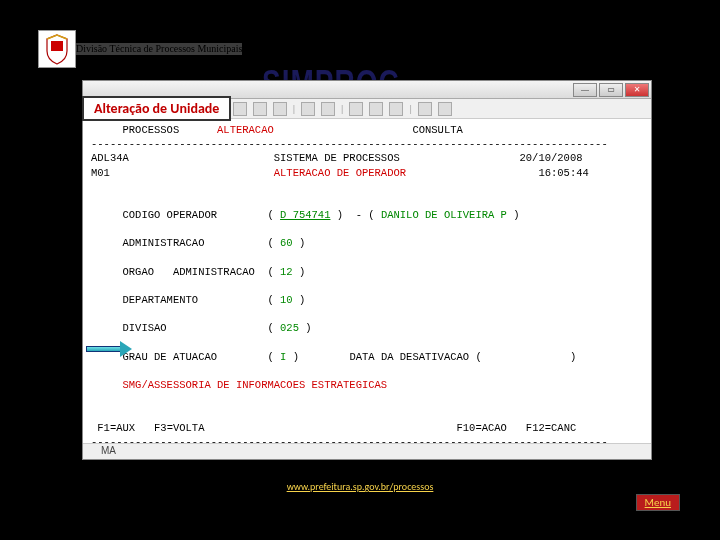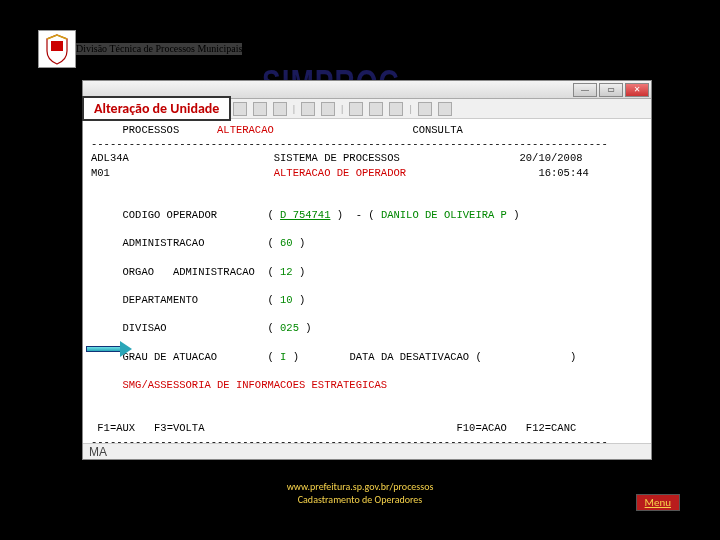--- a/index.html
+++ b/index.html
@@ -125,23 +125,23 @@
   }
   .red { color: #d00000; }
   .green { color: #008800; text-align: center; }
   .uline { text-decoration: underline; }
   .statusbar {
     position: absolute;
     bottom: 0; left: 0; right: 0;
     height: 16px;
     background: #efefef;
     border-top: 1px solid #ccc;
-    font-size: 12px;
+    font-size: 10px;
     color: #444;
-    padding: 1px 6px;
+    padding: 1px 18px;
     display: flex;
     gap: 8px;
   }
   .arrow {
     position: absolute;
     top: 343px;
     left: 86px;
     width: 46px;
     height: 12px;
   }
@@ -164,20 +164,21 @@
     position: absolute;
     top: 480px;
     left: 0;
     width: 100%;
     text-align: center;
     font-size: 10px;
     font-family: Calibri, Arial, sans-serif;
   }
   .footer-links a {
     color: #f6d24a;
+    text-decoration: underline;
     display: block;
     line-height: 1.3;
   }
   .menu-btn {
     position: absolute;
     top: 494px;
     right: 40px;
     background: #b91c1c;
     border: 1px solid #555;
     color: #f6d24a;
@@ -267,16 +268,15 @@
 
 <div class="tag-box">Alteração de Unidade</div>
 
 <div class="arrow">
   <div class="arrow-shaft"></div>
   <div class="arrow-head"></div>
 </div>
 
 <div class="footer-links">
   <a>www.prefeitura.sp.gov.br/processos</a>
-  <a>Cadastramento de Operadores</a>
 </div>
 
 <div class="menu-btn">Menu</div>
 
 </body></html>

